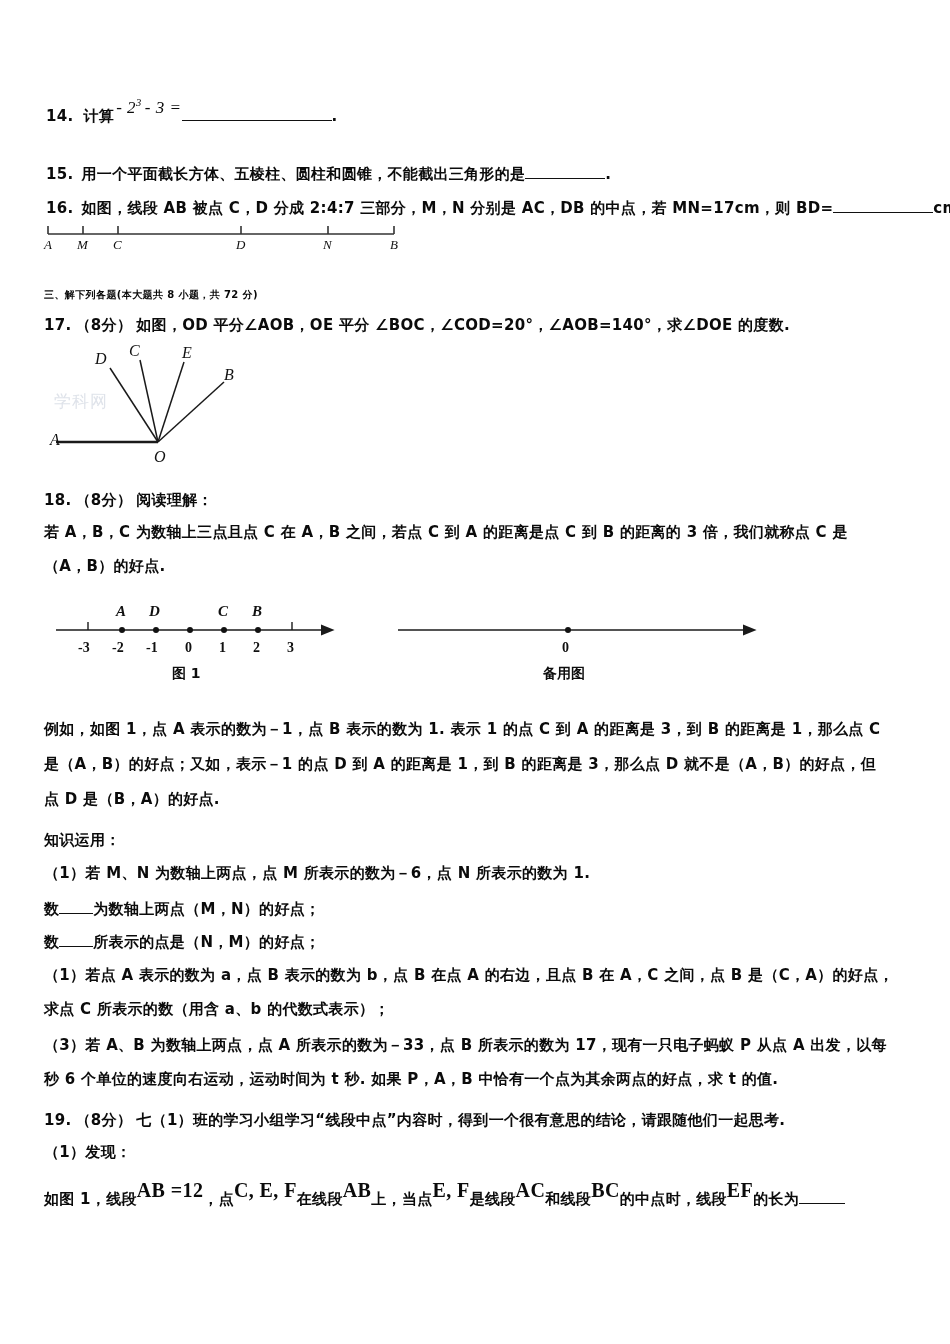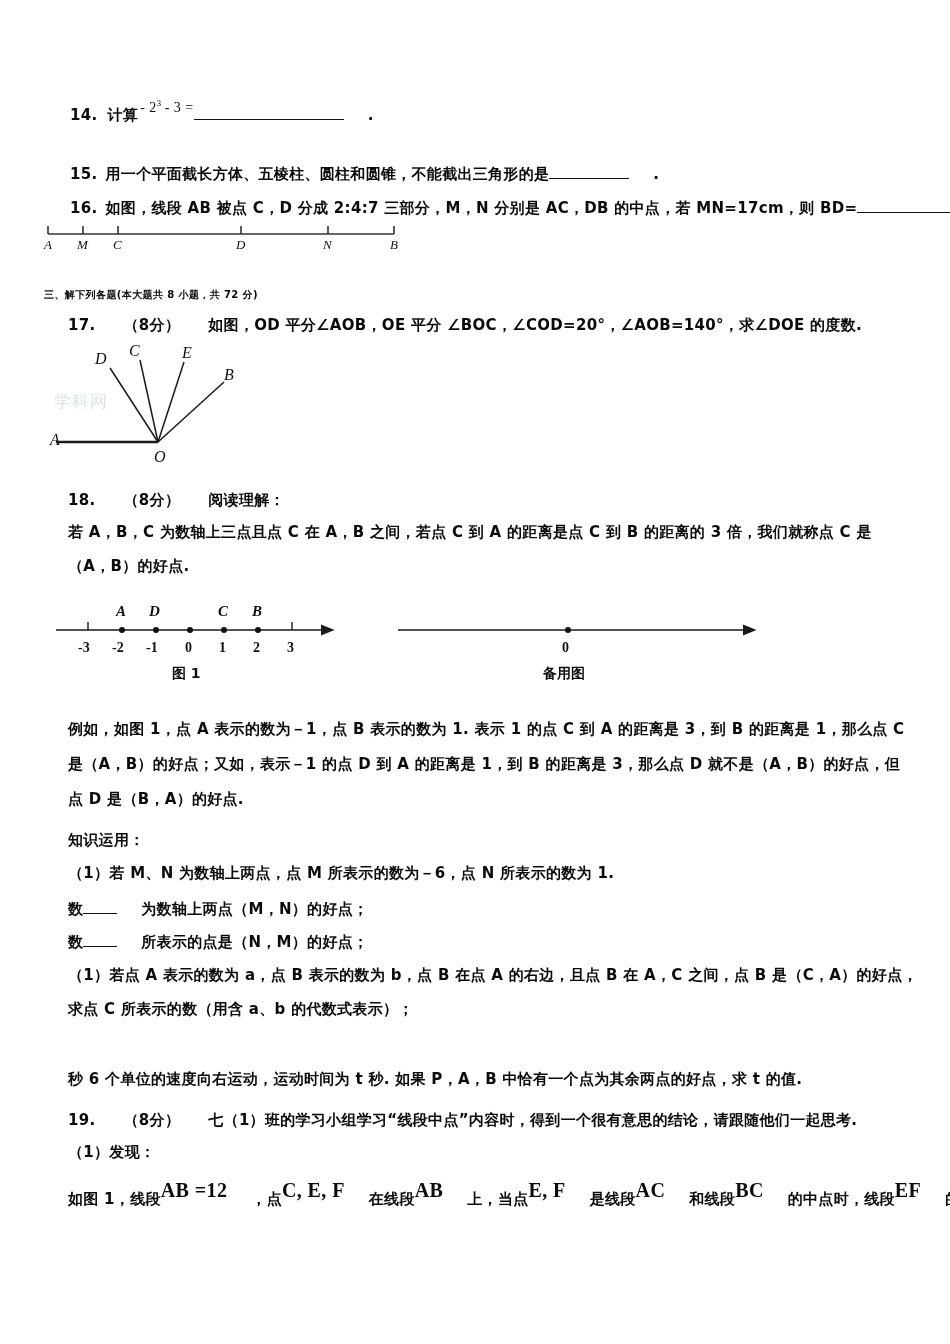--- a/index.html
+++ b/index.html
@@ -32,39 +32,39 @@
     color: #0b0b0b;
     white-space: nowrap;
     font-weight: 600;
   }
 
   .cjk {
     font-family: "DejaVu Sans", "Liberation Sans", sans-serif;
     font-weight: 700;
     font-size: 15px;
     letter-spacing: 0.3px;
-    margin-left: 24px;
   }
 
   .sec-head {
     position: absolute;
     font-family: "DejaVu Sans", "Liberation Sans", sans-serif;
     font-weight: 700;
     font-size: 10px;
     letter-spacing: 0.4px;
     color: #080808;
     white-space: nowrap;
   }
 
   
   .math {
     font-family: "Liberation Serif", "DejaVu Serif", serif;
     font-weight: 400;
-    font-size: 14px;
+    font-size: 17px;
     letter-spacing: 0.5px;
+    font-style: italic;
   }
   .math sup {
     font-size: 0.62em;
     vertical-align: super;
   }
   .sup-expr {
     font-family: "Liberation Serif", "DejaVu Serif", serif;
     font-size: 20px;
     position: relative;
     top: -7px;
@@ -268,20 +268,21 @@
     <span class="cjk">数</span><span class="blank bsm"></span><span class="cjk">为数轴上两点（M，N）的好点；</span>
   </div>
 
   <div class="q" style="left:44px; top:931px;">
     <span class="cjk">数</span><span class="blank bsm"></span><span class="cjk">所表示的点是（N，M）的好点；</span>
   </div>
 
   <div class="q cjk" style="left:44px; top:966px; font-weight:700;">（1）若点 A 表示的数为 a，点 B 表示的数为 b，点 B 在点 A 的右边，且点 B 在 A，C 之间，点 B 是（C，A）的好点，</div>
   <div class="q cjk" style="left:44px; top:1000px; font-weight:700;">求点 C 所表示的数（用含 a、b 的代数式表示）；</div>
 
+  <div class="q cjk" style="left:44px; top:1036px; font-weight:700;">（3）若 A、B 为数轴上两点，点 A 所表示的数为－33，点 B 所表示的数为 17，现有一只电子蚂蚁 P 从点 A 出发，以每</div>
   <div class="q cjk" style="left:44px; top:1070px; font-weight:700;">秒 6 个单位的速度向右运动，运动时间为 t 秒. 如果 P，A，B 中恰有一个点为其余两点的好点，求 t 的值.</div>
 
   <div class="q" style="left:44px; top:1110px;">
     <span class="cjk">19.</span>
     <span class="cjk">（8分）</span>
     <span class="cjk">七（1）班的学习小组学习“线段中点”内容时，得到一个很有意思的结论，请跟随他们一起思考.</span>
   </div>
 
   <div class="q cjk" style="left:44px; top:1143px; font-weight:700;">（1）发现：</div>
 

